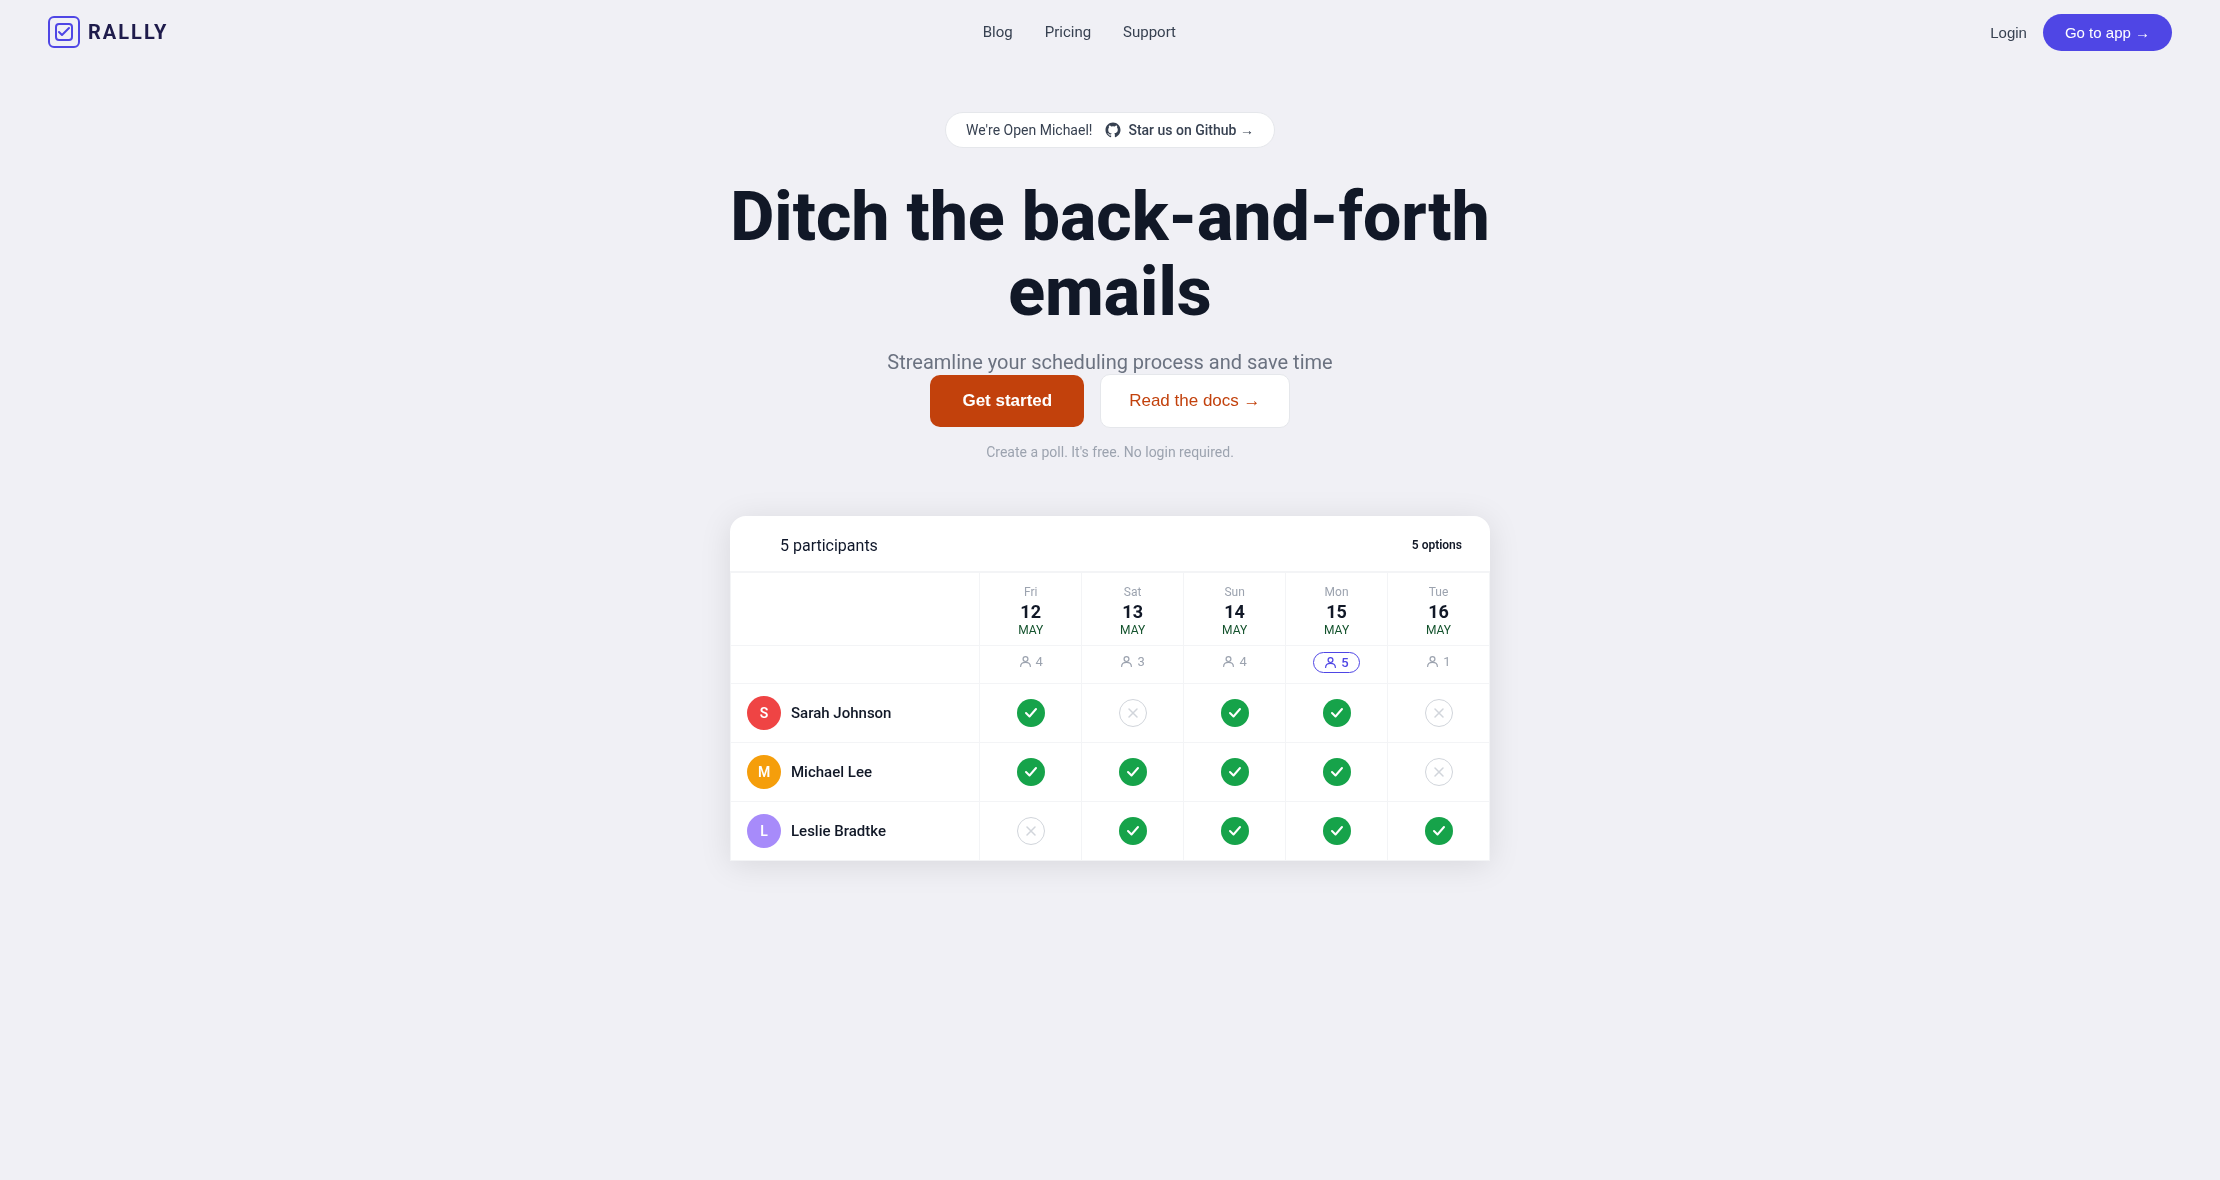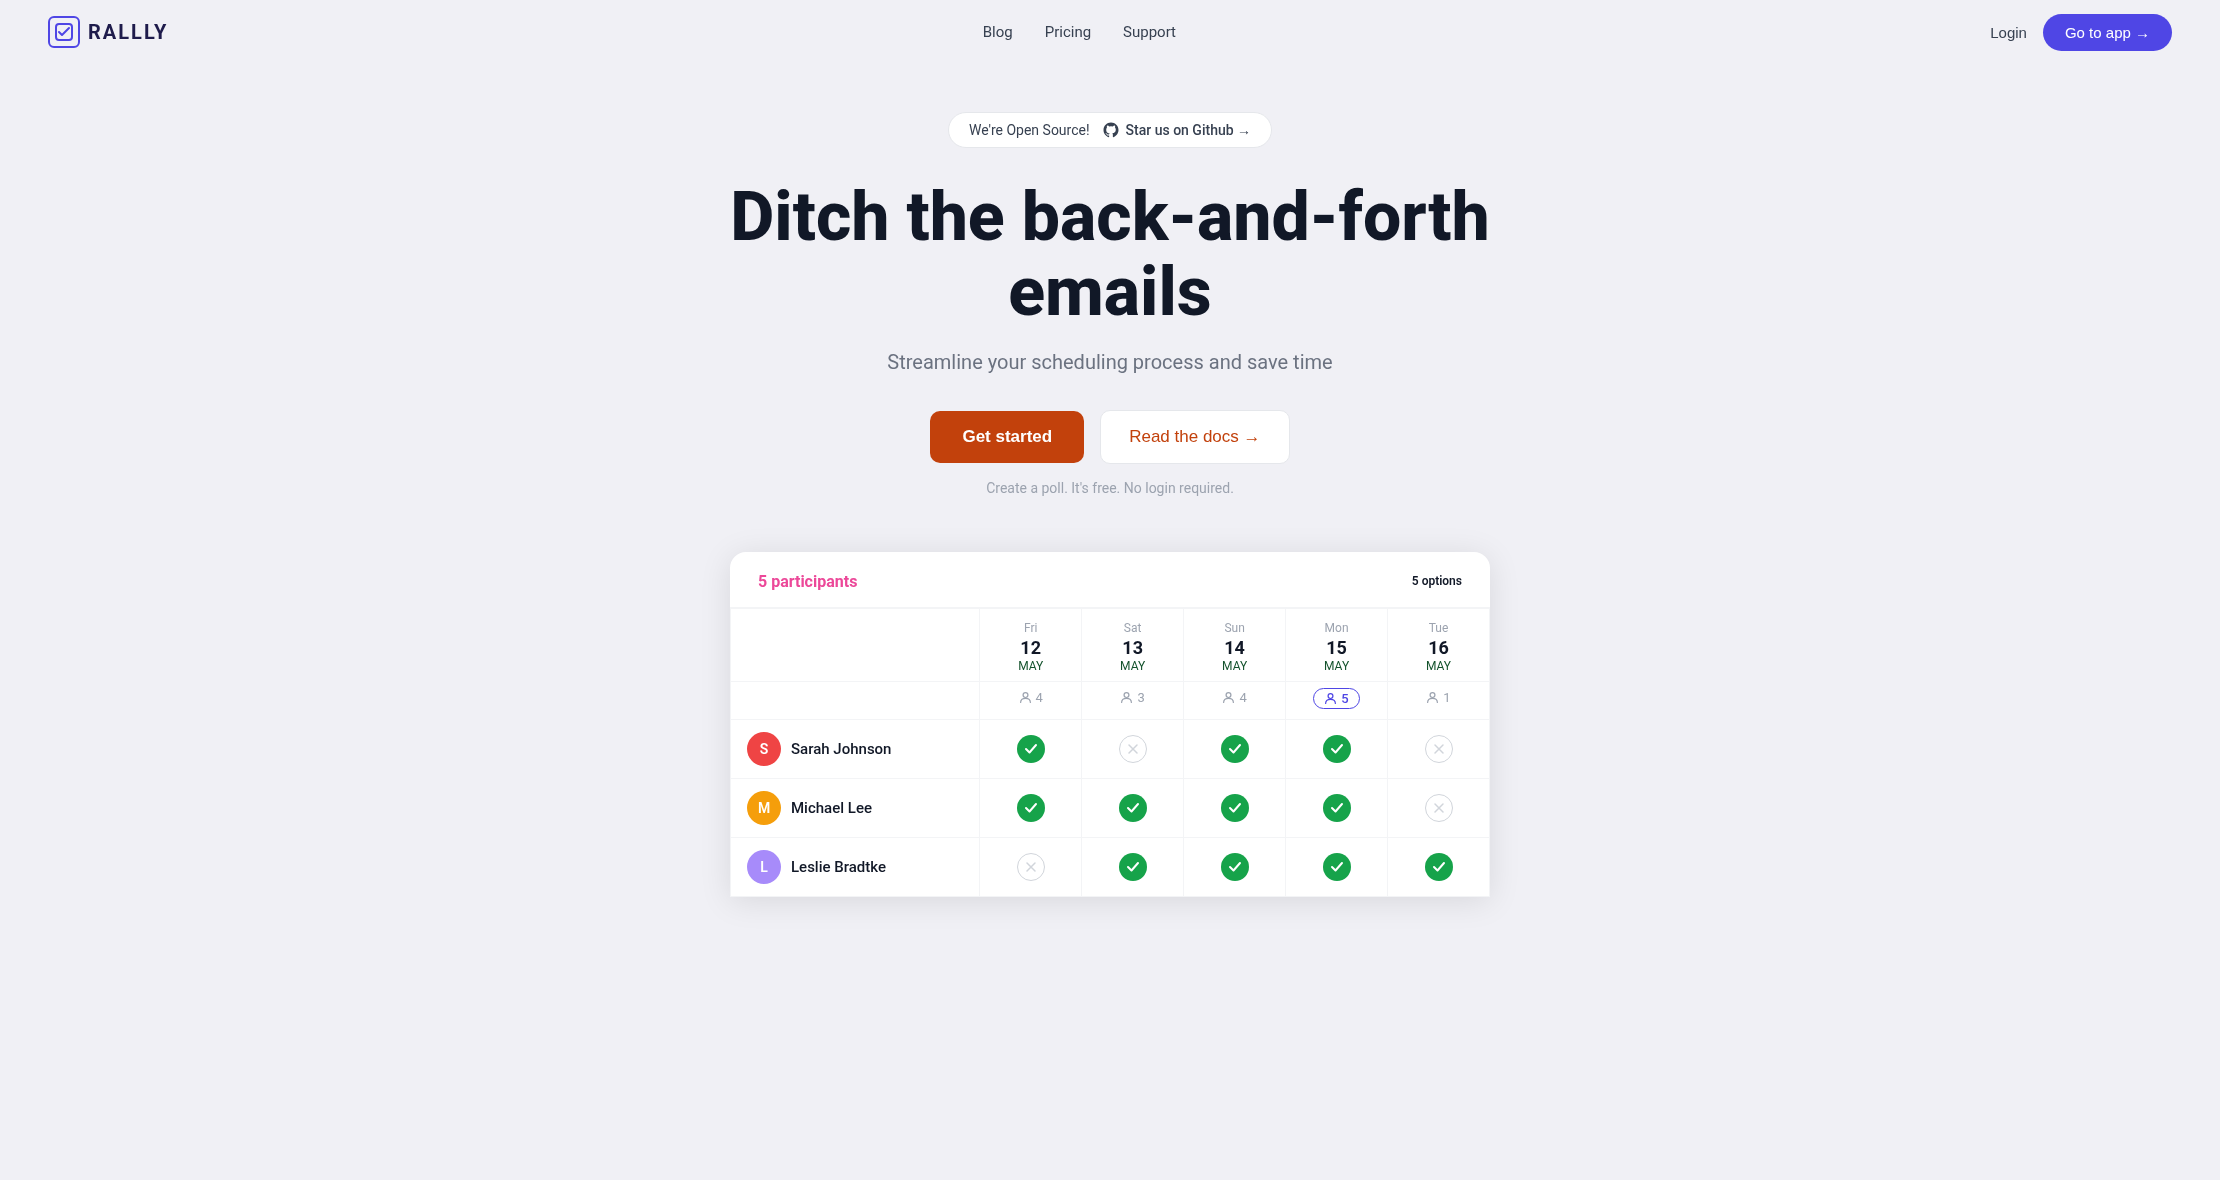--- a/index.html
+++ b/index.html
@@ -107,21 +107,20 @@
       font-size: 68px;
       font-weight: 800;
       color: #111827;
       line-height: 1.1;
       max-width: 800px;
       margin-bottom: 20px;
     }
     .hero-subtitle {
       font-size: 20px;
       color: #6b7280;
-      margin-bottom: 36px;
       text-align: right;
     }
     .hero-buttons {
       display: flex;
       gap: 16px;
       align-items: center;
       margin-bottom: 16px;
     }
     .btn-get-started {
       background: #c2410c;
@@ -164,22 +163,23 @@
     }
     .demo-header {
       display: flex;
       justify-content: space-between;
       align-items: center;
       padding: 20px 28px 16px;
       border-bottom: 1px solid #f3f4f6;
     }
     .demo-participants {
       font-size: 16px;
-      font-weight: 700;
-      color: #ec4899;
+      font-weight: 400;
+      color: #0f172a;
+      margin-left: 22px;
     }
     .demo-options {
       font-size: 12px;
       font-weight: 600;
       color: #111827;
     }
 
     
     .demo-table {
       width: 100%;
@@ -317,21 +317,21 @@
     <a href="#" class="nav-link">Support</a>
   </div>
   <div class="nav-actions">
     <button class="nav-login">Login</button>
     <button class="nav-goto-app">Go to app →</button>
   </div>
 </nav>
 
 <section class="hero">
   <div class="opensource-badge">
-    <span>We're Open Source!</span>
+    <span>We're Open Michael!</span>
     <span class="github-link">
       <svg width="18" height="18" viewBox="0 0 24 24" fill="#374151">
         <path d="M12 2C6.477 2 2 6.484 2 12.021c0 4.428 2.865 8.184 6.839 9.504.5.092.682-.217.682-.482 0-.237-.009-.868-.014-1.703-2.782.605-3.369-1.342-3.369-1.342-.454-1.154-1.11-1.462-1.11-1.462-.908-.62.069-.608.069-.608 1.004.071 1.532 1.032 1.532 1.032.892 1.529 2.341 1.088 2.912.832.091-.647.35-1.088.636-1.338-2.22-.253-4.555-1.113-4.555-4.951 0-1.093.39-1.988 1.03-2.688-.104-.253-.447-1.272.098-2.65 0 0 .84-.269 2.75 1.026A9.564 9.564 0 0112 6.844a9.59 9.59 0 012.504.337c1.909-1.295 2.748-1.026 2.748-1.026.546 1.378.202 2.397.1 2.65.641.7 1.028 1.595 1.028 2.688 0 3.847-2.338 4.695-4.566 4.944.359.309.678.919.678 1.852 0 1.336-.012 2.415-.012 2.743 0 .267.18.578.688.48C19.138 20.2 22 16.447 22 12.021 22 6.484 17.523 2 12 2z"></path>
       </svg>
       <span>Star us on Github →</span>
     </span>
   </div>
 
   <h1 class="hero-title">Ditch the back-and-forth emails</h1>
   <p class="hero-subtitle">Streamline your scheduling process and save time</p>

